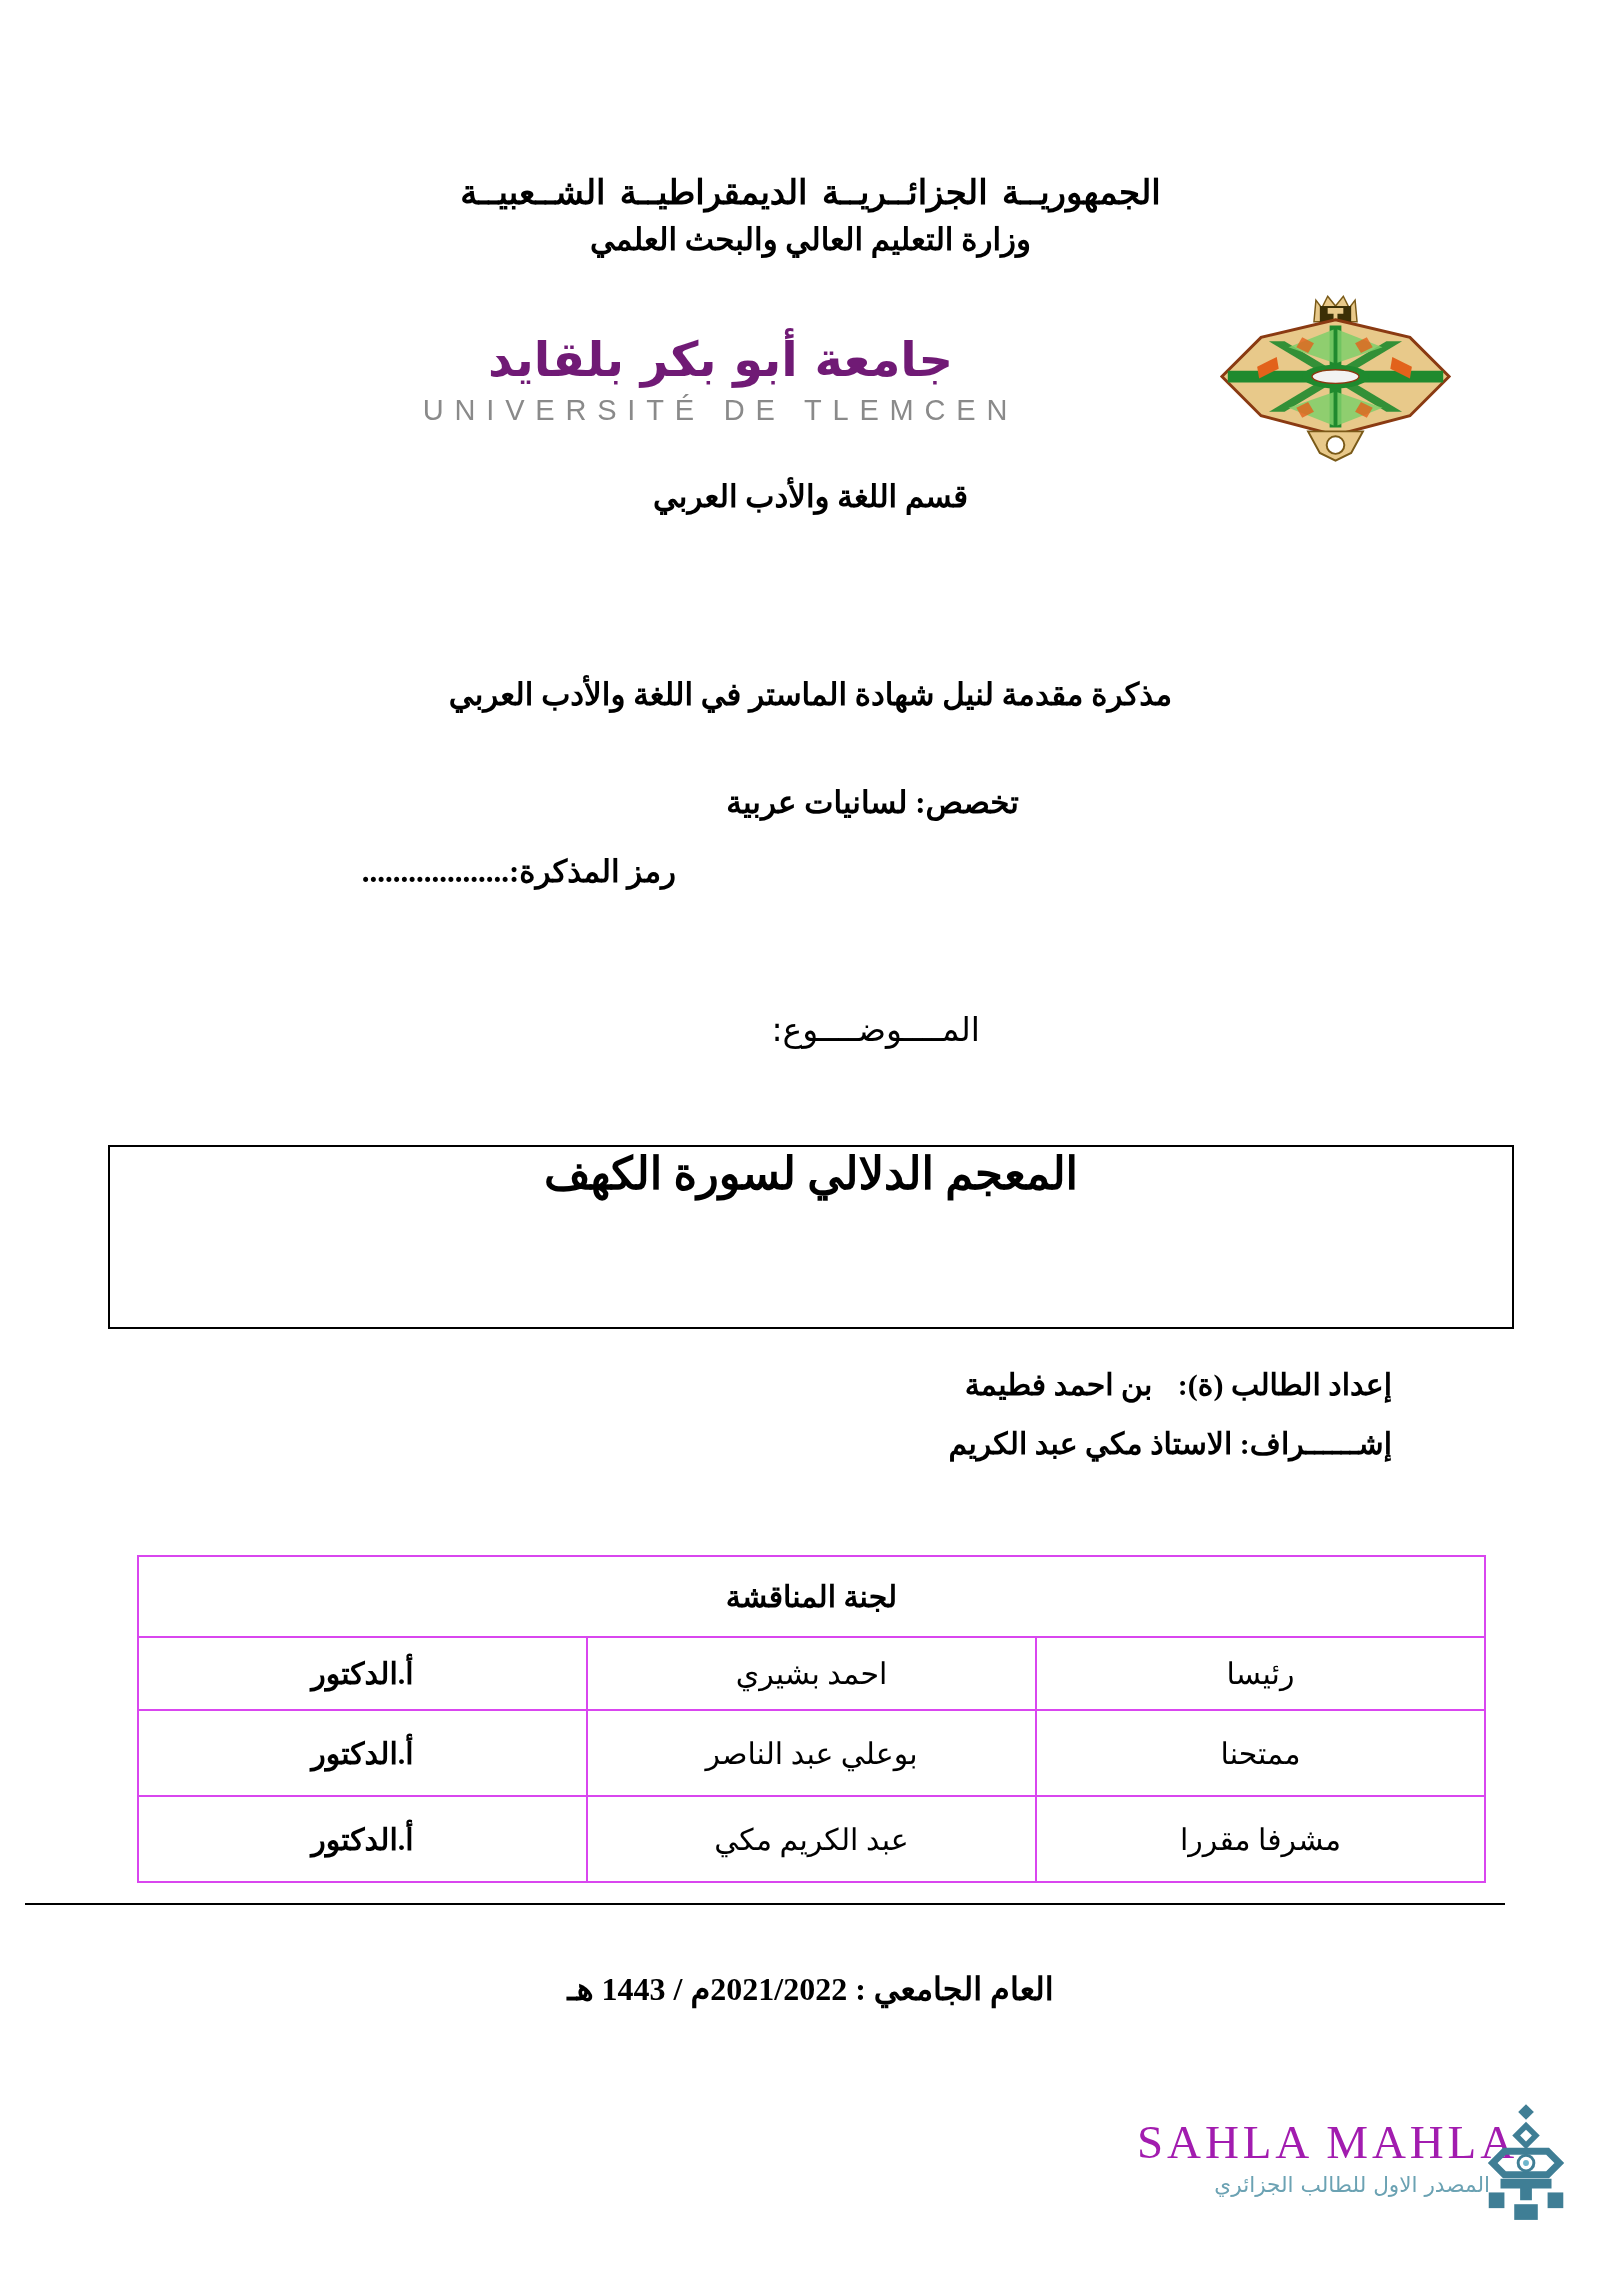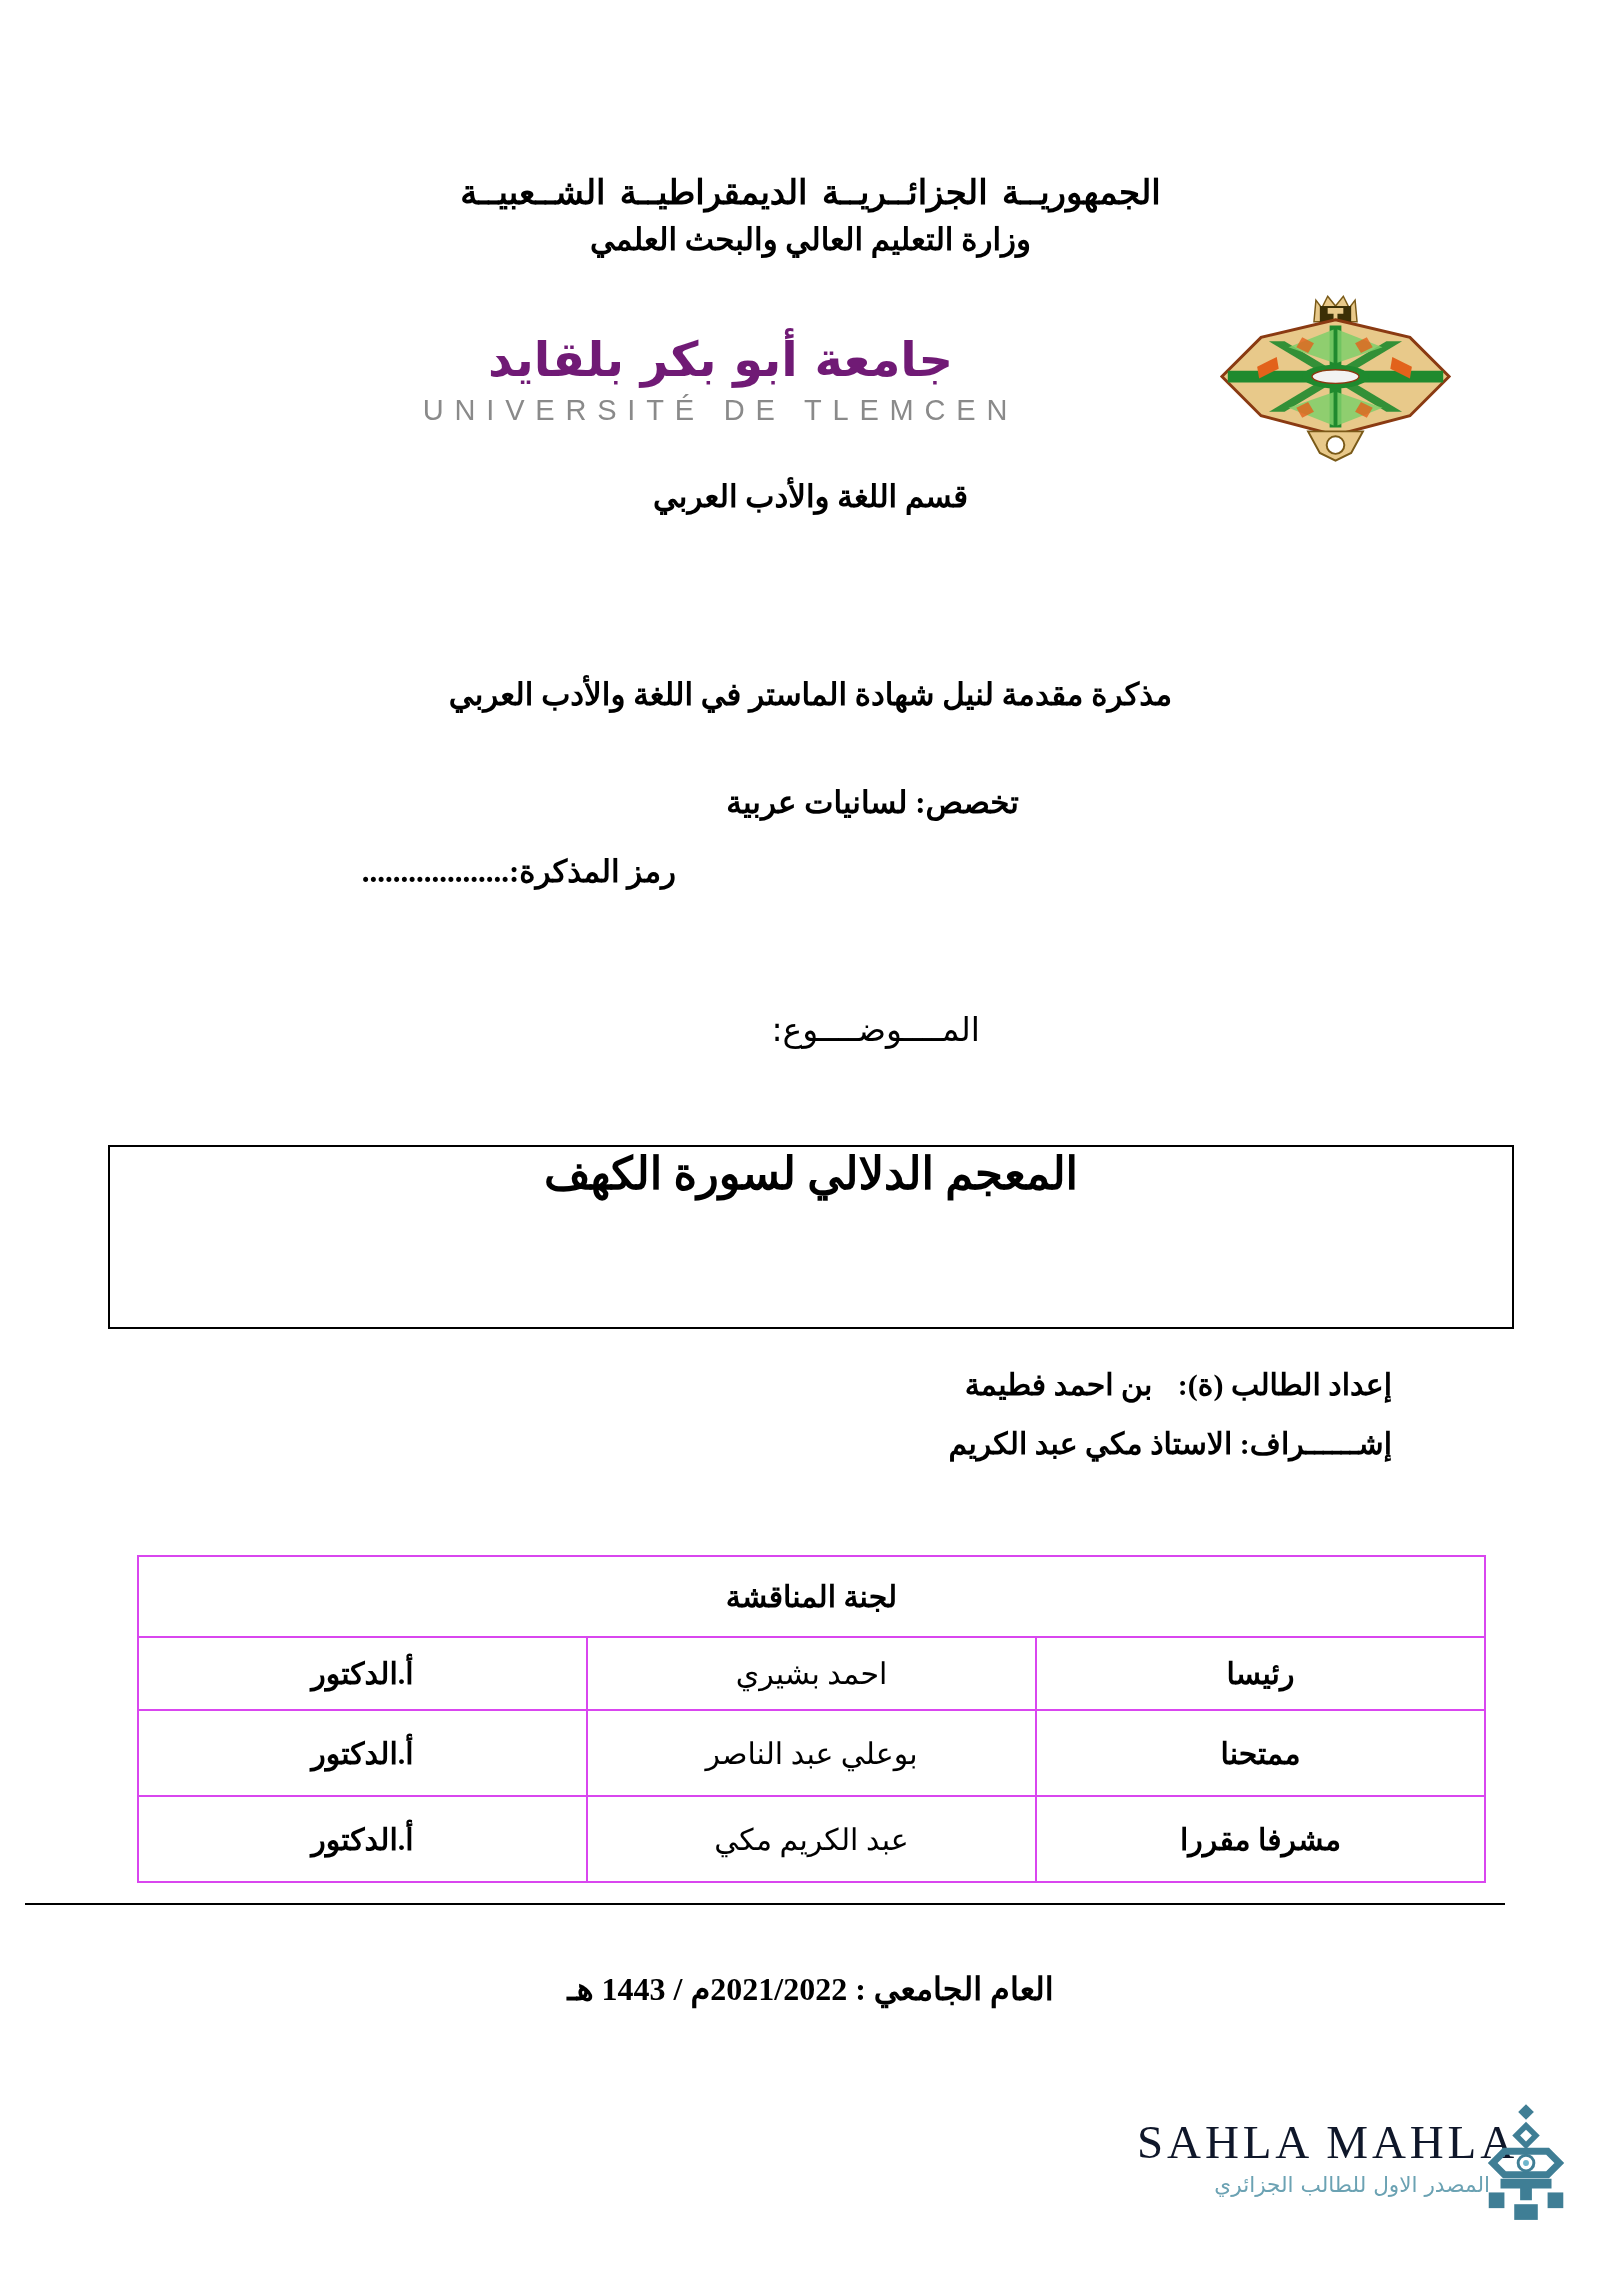--- a/index.html
+++ b/index.html
@@ -200,21 +200,21 @@
     height: 71px;
     text-align: center;
     font-size: 30px;
     font-weight: bold;
   }
   .jury-role-cell {
     width: 204px;
     height: 63px;
     text-align: center;
     font-size: 30px;
-    font-weight: bold;
+    font-weight: normal;
     padding-right: 9.8px;
     border-radius: 19px;
   }
   .jury-name-cell {
     text-align: center;
     font-size: 30px;
     font-weight: normal;
   }
   .jury-rank-cell {
     width: 225px;
@@ -248,21 +248,21 @@
     position: absolute;
     top: 2107px;
     left: 1137px;
     width: 441px;
     height: 127px;
   }
   .wm-name {
     font-family: "Liberation Serif", serif;
     font-size: 47px;
     letter-spacing: 3.9px;
-    color: #0f172a;
+    color: #a21caf;
     white-space: nowrap;
     direction: ltr;
     text-align: left;
     position: absolute;
     left: 0;
     top: 7.8px;
   }
   .wm-sub {
     font-family: "DejaVu Sans", sans-serif;
     font-size: 21.6px;

